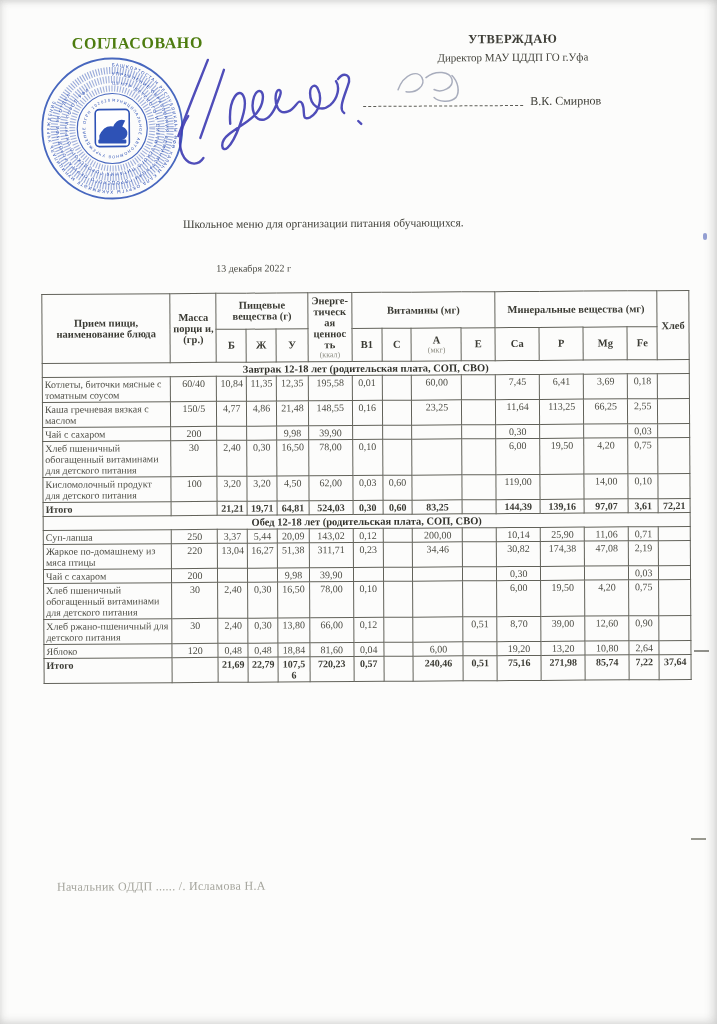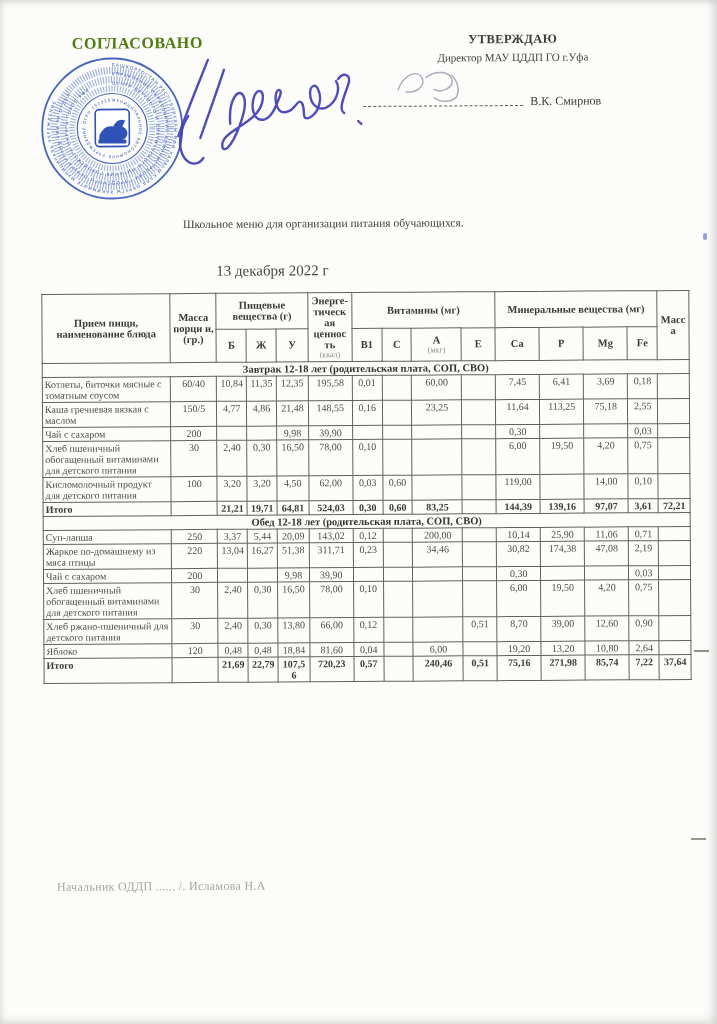--- a/index.html
+++ b/index.html
@@ -20,21 +20,21 @@
   .director-line{font-size:11px;margin-top:4px;color:#45453e;}
   .sign-row{position:absolute;left:360px;top:88px;width:300px;}
   .sign-underline{position:absolute;left:5px;top:18px;width:160px;border-bottom:1.6px dashed #5c5c55;}
   .director-name{position:absolute;left:172px;top:7px;font-size:12px;color:#3f3f38;}
 
   .stamp{position:absolute;left:38px;top:50px;width:152px;height:154px;}
   .big-signature{position:absolute;left:160px;top:45px;width:215px;height:120px;}
   .small-signature{position:absolute;left:392px;top:62px;width:90px;height:46px;opacity:.75;}
 
   .doc-title{position:absolute;left:184px;top:217px;font-size:11.5px;color:#42423b;}
-  .doc-date{position:absolute;left:217px;top:262px;font-size:15px;color:#4a4a43;}
+  .doc-date{position:absolute;left:217px;top:262px;font-size:10px;color:#4a4a43;}
 
   table.menu{position:absolute;left:42px;top:292px;width:648px;border-collapse:collapse;
     table-layout:fixed;}
   table.menu th,table.menu td{border:1px solid #62625a;}
   table.menu th{font-weight:600;color:#3b3b34;padding:2px 1px;font-size:10.5px;
     vertical-align:middle;text-align:center;overflow-wrap:break-word;}
   th.group{font-size:10.5px;}
   th.sub{font-size:10.5px;font-weight:600;}
   .unit{display:block;font-size:8px;font-weight:400;color:#8b8b80;}
   table.menu td{padding:1px 2px;font-size:10px;color:#4e4e46;vertical-align:top;
@@ -142,21 +142,21 @@
       <tr>
         <th rowspan="2">Прием пищи, наименование блюда</th>
         <th rowspan="2">Масса порци и, (гр.)</th>
         <th colspan="3" class="group">Пищевые вещества (г)</th>
         <th rowspan="2">
           <span>Энерге­тическ ая ценнос ть</span>
           <span class="unit">(ккал)</span>
         </th>
         <th colspan="4" class="group">Витамины (мг)</th>
         <th colspan="4" class="group">Минеральные вещества (мг)</th>
-        <th rowspan="2">Масса</th>
+        <th rowspan="2">Хлеб</th>
       </tr>
       <tr>
         <th class="sub">Б</th>
         <th class="sub">Ж</th>
         <th class="sub">У</th>
         <th class="sub">В1</th>
         <th class="sub">С</th>
         <th class="sub">
           <span>А</span>
           <span class="unit">(мкг)</span>
@@ -195,21 +195,21 @@
           <td class="num">4,77</td>
           <td class="num">4,86</td>
           <td class="num">21,48</td>
           <td class="num">148,55</td>
           <td class="num">0,16</td>
           <td class="num"></td>
           <td class="num">23,25</td>
           <td class="num"></td>
           <td class="num">11,64</td>
           <td class="num">113,25</td>
-          <td class="num">75,18</td>
+          <td class="num">66,25</td>
           <td class="num">2,55</td>
           <td class="num"></td>
         </tr>
         <tr>
           <td class="dish">Чай с сахаром</td>
           <td class="num">200</td>
           <td class="num"></td>
           <td class="num"></td>
           <td class="num">9,98</td>
           <td class="num">39,90</td>

